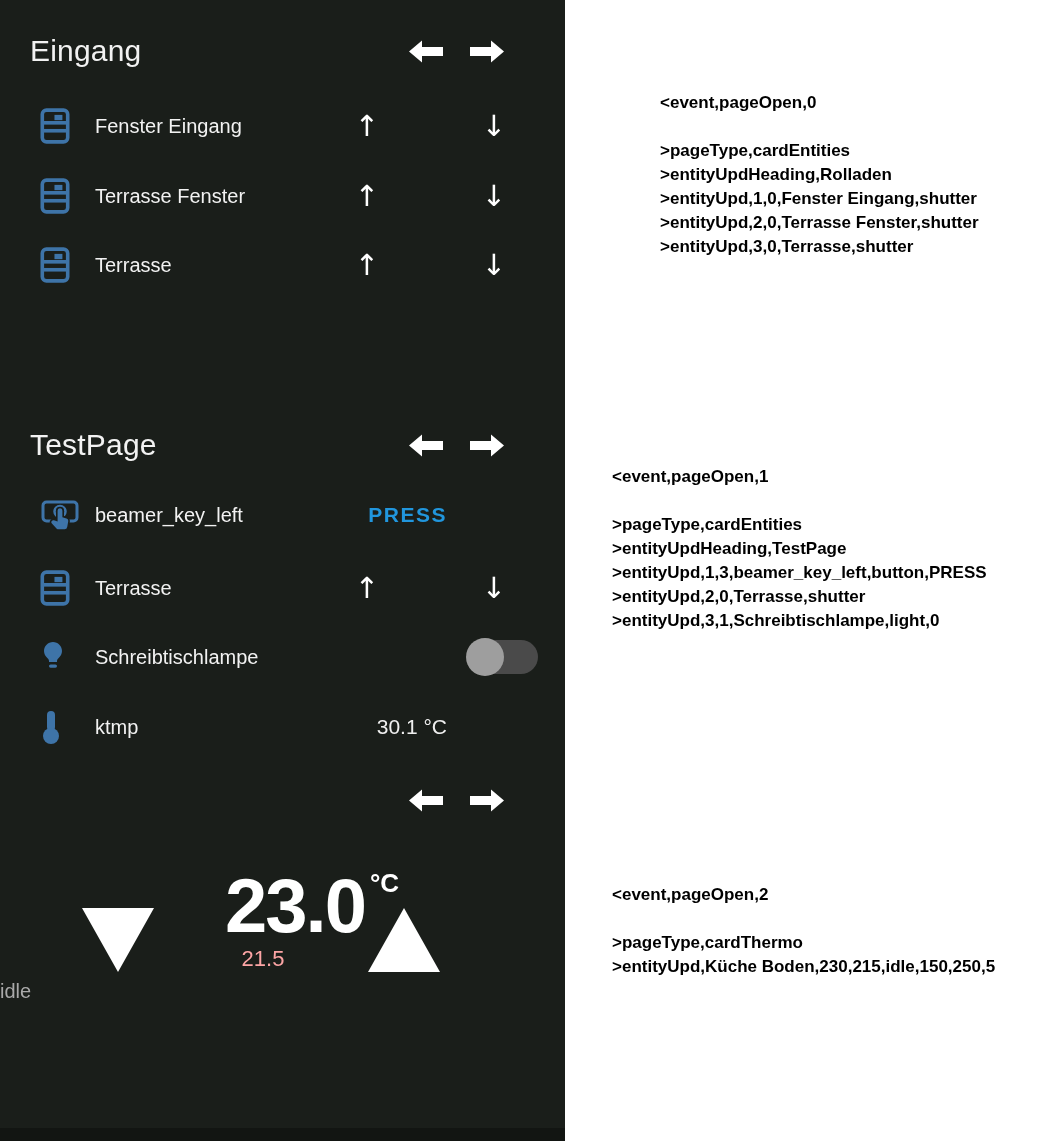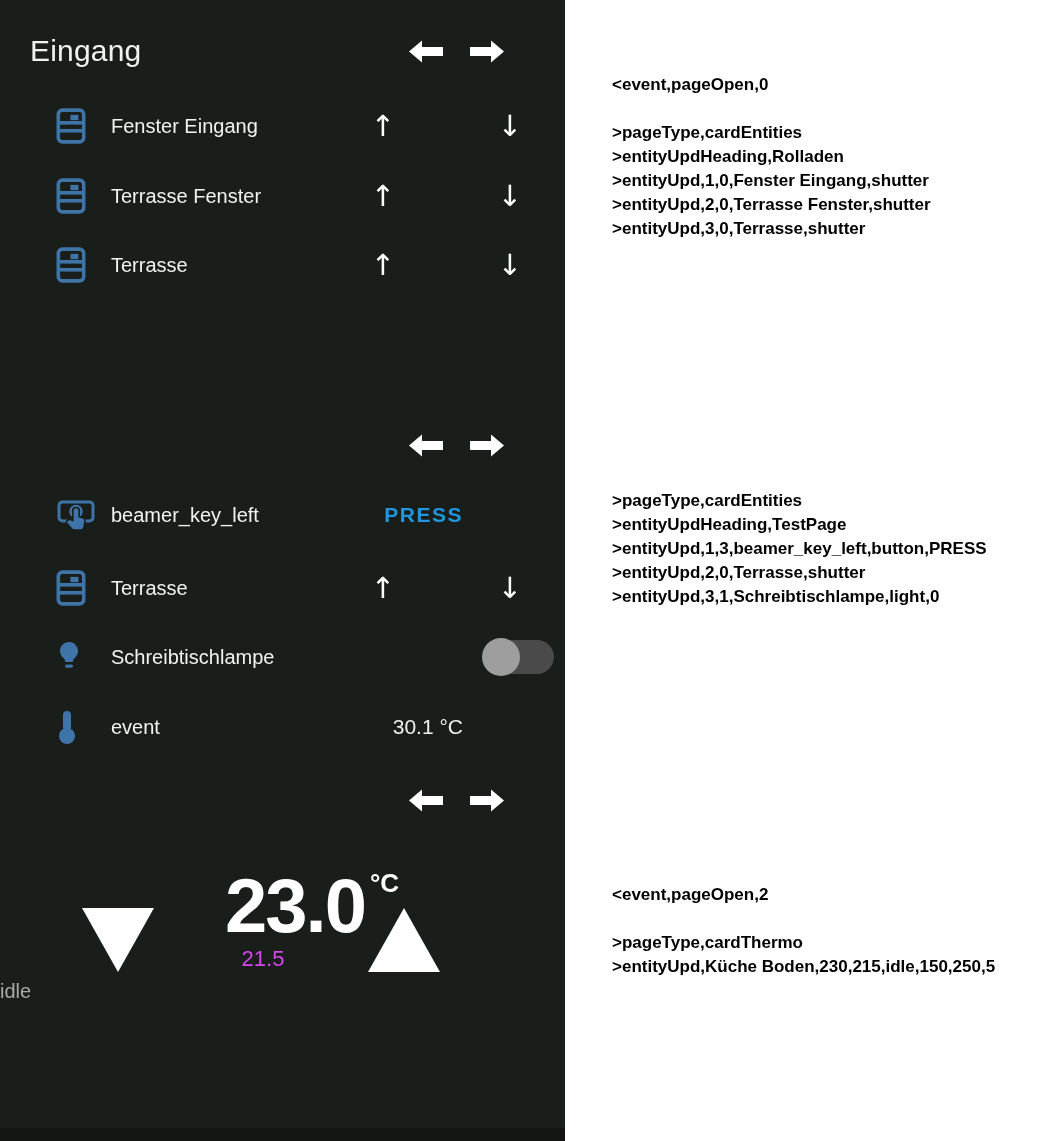--- a/index.html
+++ b/index.html
@@ -13,21 +13,21 @@
     position:absolute; left:0; top:0; width:565px; height:1141px;
     background:#1a1e1a;
   }
   .heading {
     position:absolute; left:30px; height:42px; line-height:42px;
     color:#f2f2f2; font-size:30px; font-weight:400; letter-spacing:0.2px;
   }
   .nav { position:absolute; left:409px; display:flex; gap:27px; }
   .nav button { background:none; border:none; padding:0; cursor:pointer; line-height:0; }
 
-  .row { position:absolute; left:16px; width:472px; height:44px; }
+  .row { position:absolute; left:0; width:472px; height:44px; }
   .row-icon { position:absolute; left:40px; top:50%; transform:translateY(-50%); line-height:0; }
   .row-label {
     position:absolute; left:95px; top:50%; transform:translateY(-50%);
     color:#f2f2f2; font-size:20px;
   }
   button.ctl { position:absolute; top:50%; transform:translateY(-50%);
     background:none; border:none; padding:0; cursor:pointer; }
   .arrow-glyph { font-family:"DejaVu Sans", sans-serif; font-size:29px; color:#ffffff; }
   .ctl-up   { left:351px; width:32px; text-align:center; }
   .ctl-stop { left:414px; width:23px; height:23px; background:#ffffff; }
@@ -55,32 +55,32 @@
     position:absolute; left:188px; top:838px; line-height:90px;
     color:#ffffff; font-size:76px; font-weight:700; letter-spacing:-2px;margin-left:37px;
   }
   .thermo-unit { font-size:26px; font-weight:700; letter-spacing:0;
     vertical-align:40px; margin-left:5px; }
   .tri-btn { position:absolute; background:none; border:none; padding:0;
     cursor:pointer; line-height:0; }
   .tri-down { left:82px; top:908px; }
   .tri-up   { left:368px; top:908px; }
   .thermo-target { position:absolute; left:0; top:946px; width:526px;
-    text-align:center; color:#d946ef; font-size:22px; line-height:26px; }
+    text-align:center; color:#fca5a5; font-size:22px; line-height:26px; }
   .thermo-state { position:absolute; left:0; top:978px; width:526px;
     color:#a9a9a9; font-size:20px; line-height:26px; }
   .thermo-title { position:absolute; left:0; top:1082px; width:524px;
     text-align:center; color:#f2f2f2; font-size:27px; line-height:34px; }
   .bottom-bar { position:absolute; left:0; bottom:0; width:565px; height:13px;
     background:#121512; }
 
   .log { position:absolute; left:612px; color:#000000;
     font-size:17px; font-weight:700; }
   .log-line { height:24px; line-height:24px; white-space:pre; }
-  #log-0 { top:73px; }
+  #log-0 { top:91px;margin-left:48px; }
   #log-1 { top:465px; }
   #log-2 { top:883px; }
 </style>
 </head>
 <body>
 
 <div class="panel">
 
   <div class="heading" style="top:30px">Eingang</div>
   <div class="nav" style="top:38px">
@@ -134,20 +134,21 @@
           <line x1="3" y1="14" x2="25" y2="14" stroke="#3e74a8" stroke-width="3.4"></line>
           <line x1="3" y1="21.5" x2="25" y2="21.5" stroke="#3e74a8" stroke-width="3.4"></line>
         </svg>
     </span>
     <span class="row-label">Terrasse</span>
     <button class="ctl ctl-up arrow-glyph">↑</button>
     <button class="ctl ctl-stop"></button>
     <button class="ctl ctl-down arrow-glyph">↓</button>
   </div>
 
+  <div class="heading" style="top:424px">TestPage</div>
   <div class="nav" style="top:432px">
     <button>
       <svg width="34" height="27" viewBox="0 0 34 27">
           <path d="M0,13.5 L13,2.5 L13,9 L34,9 L34,18 L13,18 L13,24.5 Z" fill="#fff"></path>
         </svg>
     </button>
     <button>
       <svg width="34" height="27" viewBox="0 0 34 27">
           <path d="M34,13.5 L21,2.5 L21,9 L0,9 L0,18 L21,18 L21,24.5 Z" fill="#fff"></path>
         </svg>
@@ -195,21 +196,21 @@
     </span>
   </div>
 
   <div class="row" style="top:705px">
     <span class="row-icon">
       <svg width="22" height="36" viewBox="0 0 22 36">
           <rect x="7" y="2" width="8" height="20" rx="4" fill="#3e74a8"></rect>
           <circle cx="11" cy="27" r="8" fill="#3e74a8"></circle>
         </svg>
     </span>
-    <span class="row-label">event</span>
+    <span class="row-label">ktmp</span>
     <span class="row-value">30.1 °C</span>
   </div>
 
   <div class="nav" style="top:787px">
     <button>
       <svg width="34" height="27" viewBox="0 0 34 27">
           <path d="M0,13.5 L13,2.5 L13,9 L34,9 L34,18 L13,18 L13,24.5 Z" fill="#fff"></path>
         </svg>
     </button>
     <button>
@@ -242,20 +243,21 @@
   <div class="log-line">&lt;event,pageOpen,0</div>
   <div class="log-line"></div>
   <div class="log-line">&gt;pageType,cardEntities</div>
   <div class="log-line">&gt;entityUpdHeading,Rolladen</div>
   <div class="log-line">&gt;entityUpd,1,0,Fenster Eingang,shutter</div>
   <div class="log-line">&gt;entityUpd,2,0,Terrasse Fenster,shutter</div>
   <div class="log-line">&gt;entityUpd,3,0,Terrasse,shutter</div>
 </div>
 
 <div class="log" id="log-1">
+  <div class="log-line">&lt;event,pageOpen,1</div>
   <div class="log-line"></div>
   <div class="log-line">&gt;pageType,cardEntities</div>
   <div class="log-line">&gt;entityUpdHeading,TestPage</div>
   <div class="log-line">&gt;entityUpd,1,3,beamer_key_left,button,PRESS</div>
   <div class="log-line">&gt;entityUpd,2,0,Terrasse,shutter</div>
   <div class="log-line">&gt;entityUpd,3,1,Schreibtischlampe,light,0</div>
 </div>
 
 <div class="log" id="log-2">
   <div class="log-line">&lt;event,pageOpen,2</div>

